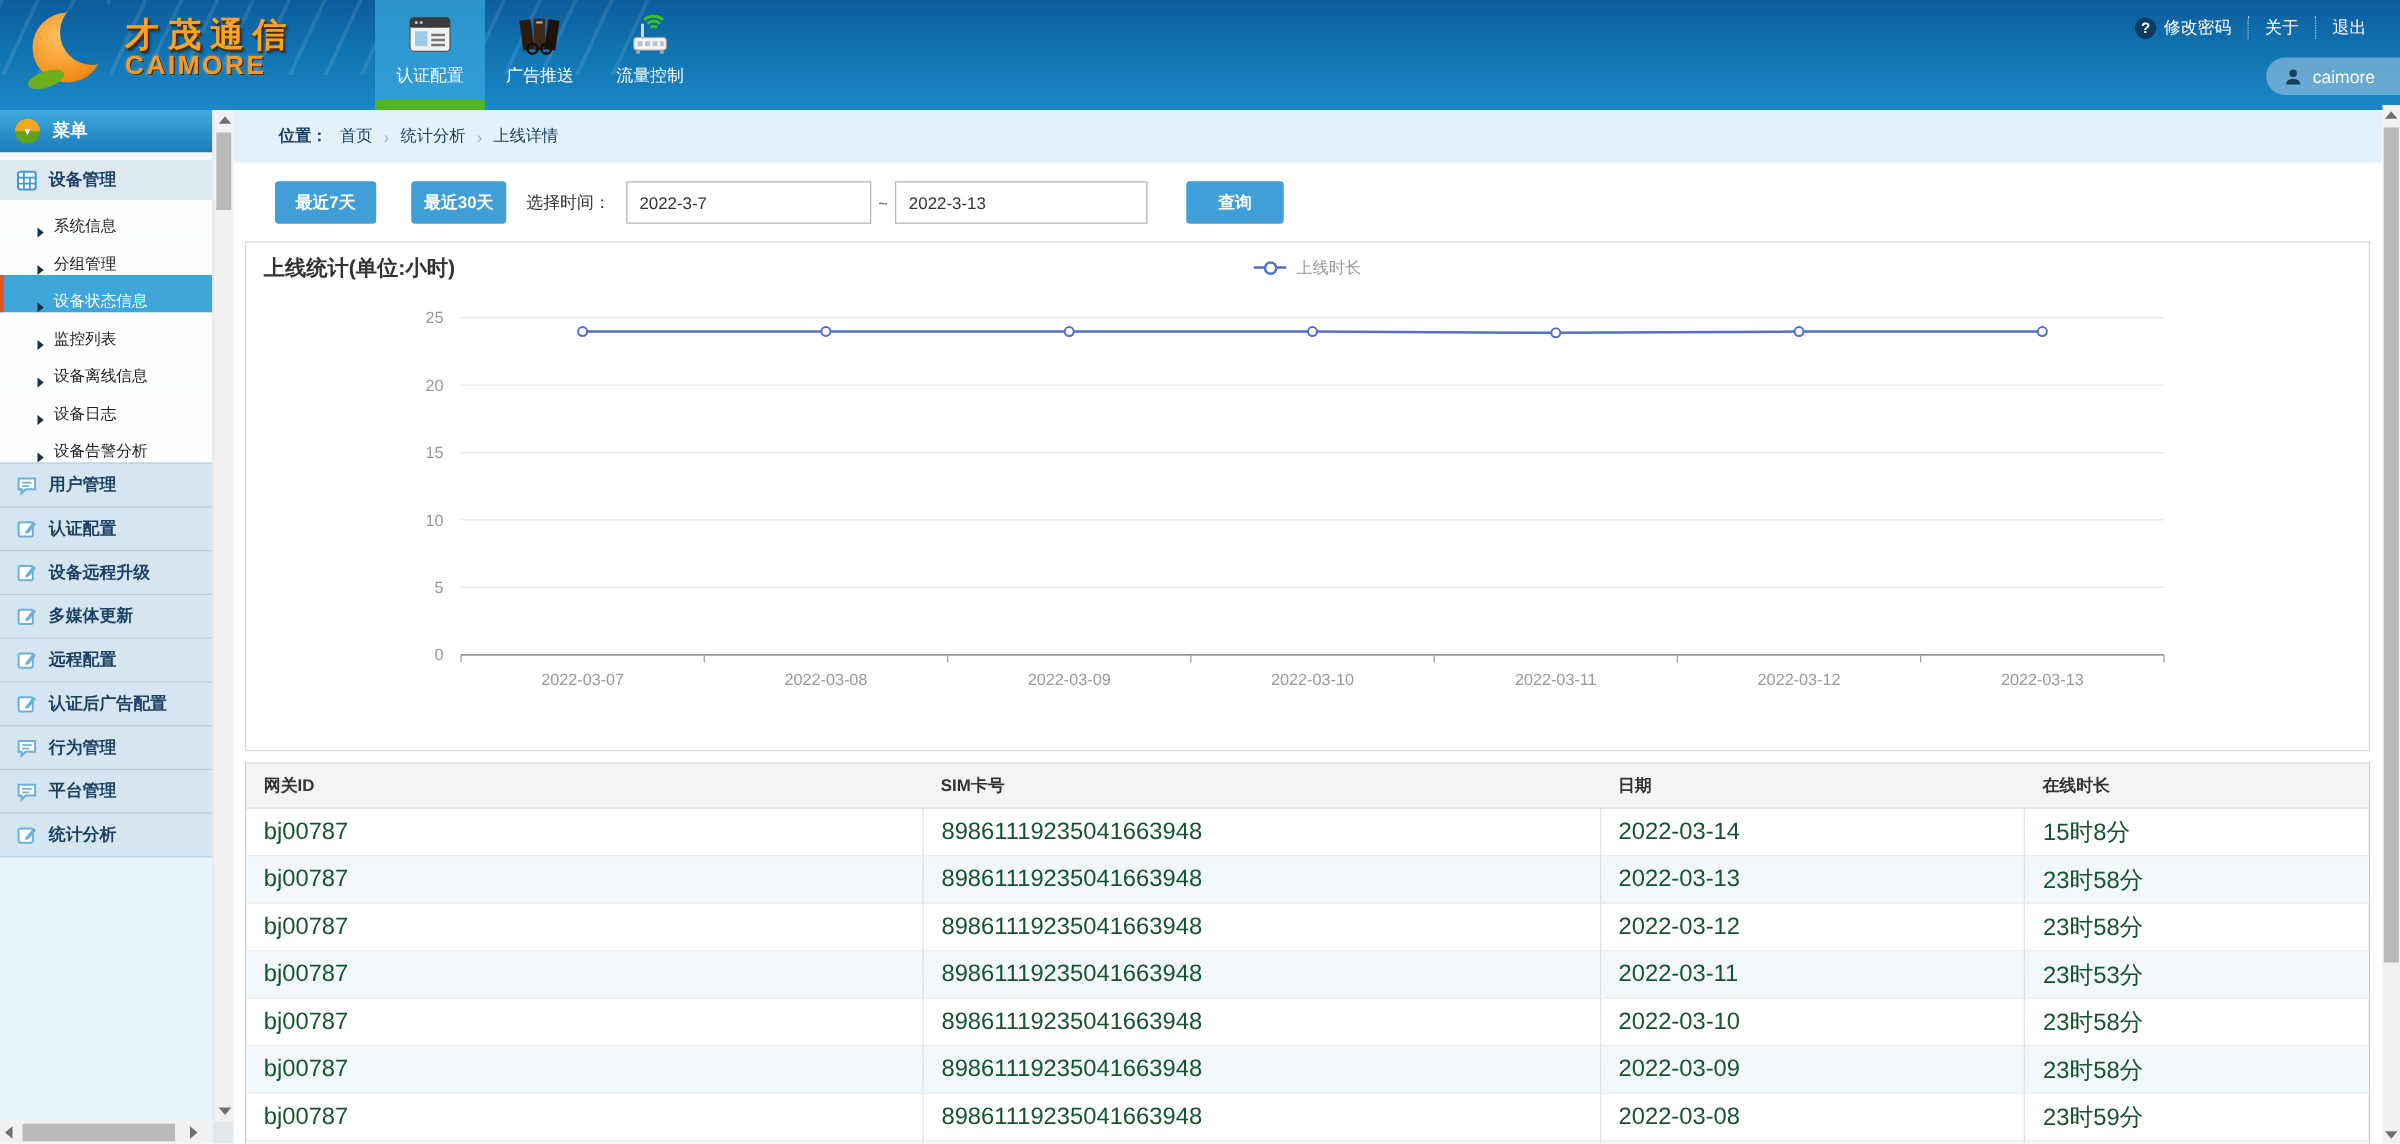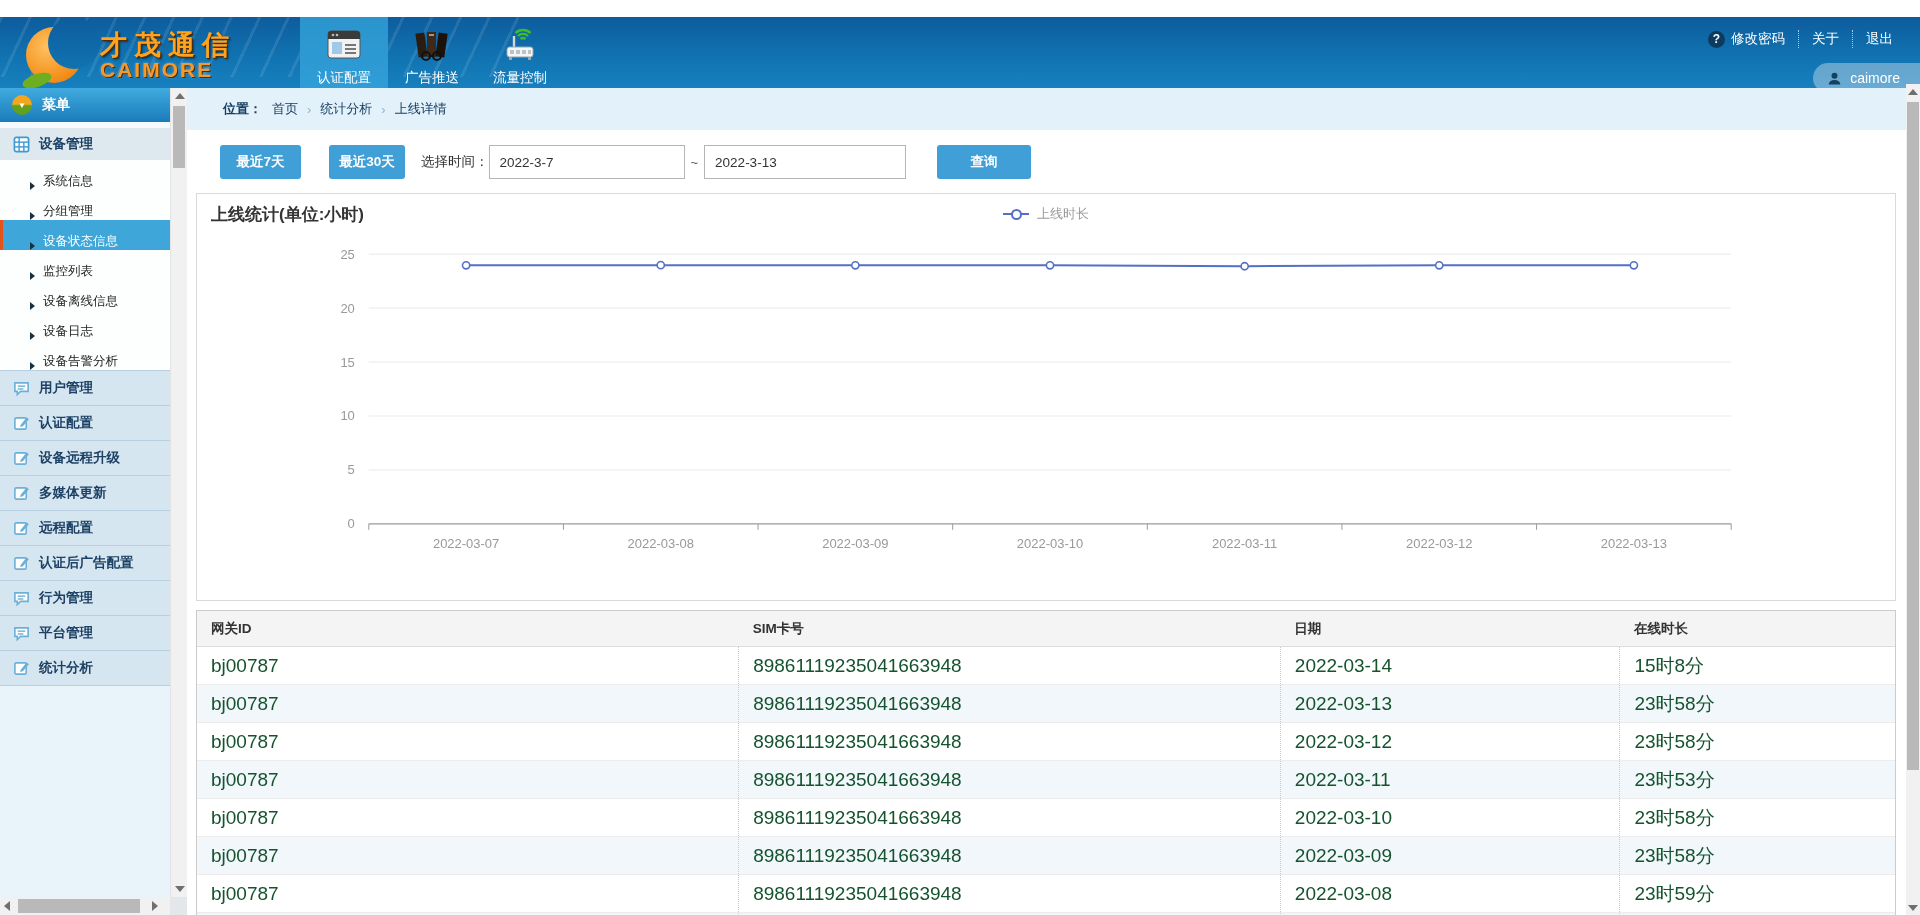--- a/index.html
+++ b/index.html
@@ -1,19 +1,19 @@
 <!DOCTYPE html>
 <html><head>
 <meta charset="utf-8">
 <style>
   html,body{margin:0;padding:0}
   body{width:1920px;height:915px;position:relative;overflow:hidden;background:#fff;
        font-family:"Liberation Sans","DejaVu Sans",sans-serif;-webkit-font-smoothing:antialiased}
   
-  .header{position:absolute;left:0;top:17px;width:1920px;height:88px;
+  .header{position:absolute;left:0;top:0;width:1920px;height:88px;
           background:linear-gradient(180deg,#0d5c9d 0%,#1173b1 45%,#1b87c6 100%);overflow:hidden}
   .header::before{content:"";position:absolute;left:0;top:0;width:520px;height:60px;
           background:repeating-linear-gradient(115deg,rgba(255,255,255,.18) 0 3px,rgba(255,255,255,0) 3px 26px);
           opacity:.55;pointer-events:none}
   .brand{position:absolute;left:26px;top:8px;display:flex;align-items:center;gap:14px}
   .moon{width:60px;height:62px;position:relative}
   .moon .disc{position:absolute;left:0;top:2px;width:56px;height:56px;border-radius:50%;
           background:radial-gradient(circle at 38% 35%,#ffc160,#f28c17 70%,#d97208)}
   .moon .bite{position:absolute;left:22px;top:-8px;width:52px;height:52px;border-radius:50%;
           background:linear-gradient(180deg,#0d5c9d,#1173b1)}
@@ -71,25 +71,25 @@
   .content{position:absolute;left:187px;top:88px;right:14px;bottom:0;background:#fff;overflow:hidden}
   .crumbbar{height:42px;background:#e3f1fa;display:flex;align-items:center;padding-left:36px;
             font-size:13px;color:#173f63}
   .crumbbar .pfx{font-weight:bold;margin-right:10px}
   .crumb{cursor:pointer}
   .crumb-sep{color:#8fb4cc;margin:0 9px}
   .filters{margin:15px 0 0 33px;display:flex;align-items:center}
   .btn{height:34px;box-sizing:border-box;background:#3f9fd6;color:#fff;font-weight:bold;font-size:13.5px;
        border:none;border-radius:3px;display:inline-flex;align-items:center;justify-content:center;
        cursor:pointer;font-family:inherit}
-  .btn7{width:81px}.btn30{width:76px;margin-left:28px}.btnq{width:94px;margin-left:31px}
+  .btn7{width:81px}.btn30{width:76px;margin-left:28px}.btnq{width:78px;margin-left:31px}
   .flabel{margin-left:16px;font-size:13.5px;color:#333}
   .dinput{height:34px;box-sizing:border-box;border:1px solid #b5b5b5;padding:0 10px;font-size:13.5px;
        color:#333;font-family:inherit;outline:none}
-  .din1{width:196px;}.din2{width:202px}
+  .din1{width:196px;margin-left:12px}.din2{width:202px}
   .tilde{margin:0 6px;color:#555;font-size:13px}
   .chart-box{margin:14px 0 0 9px;width:1700px;height:408px;border:1px solid #d9d9d9;position:relative;box-sizing:border-box}
   .chart-title{position:absolute;left:14px;top:9px;font-size:17px;font-weight:bold;color:#333}
   .legend{position:absolute;left:0;right:0;top:11px;display:flex;justify-content:center;align-items:center;
           gap:8px;color:#999;font-size:13px;pointer-events:none}
   .lmark{width:26px;height:2px;position:relative;display:inline-block}
   .lmark::before{content:"";position:absolute;left:8px;top:-4px;width:7px;height:7px;border-radius:50%;
           background:#fff;border:2px solid currentColor}
   .chart-svg{position:absolute;left:0;top:0;width:100%;height:100%}
   .table-box{margin:9px 0 0 9px;width:1700px;border:1px solid #ccc;border-bottom:none;box-sizing:border-box}

